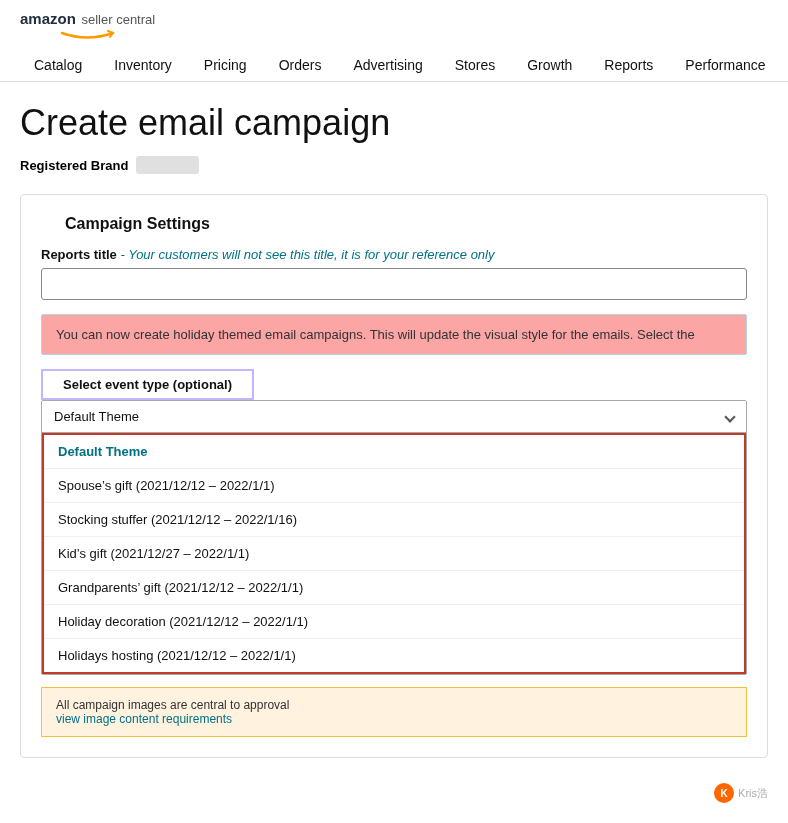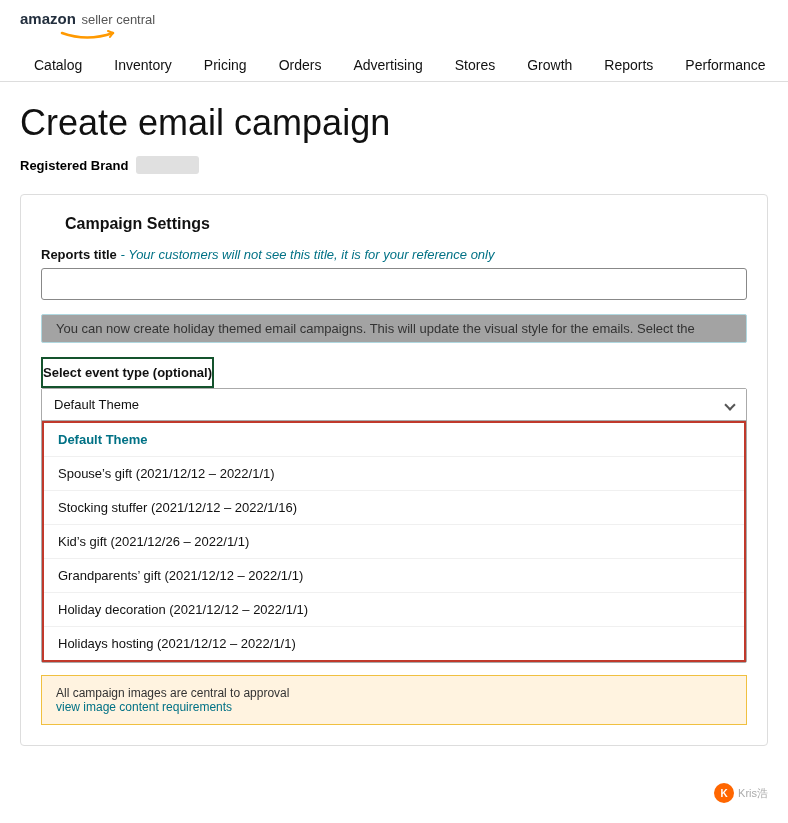--- a/index.html
+++ b/index.html
@@ -108,36 +108,36 @@
       height: 32px;
       border: 1px solid #888;
       border-radius: 3px;
       padding: 4px 8px;
       font-size: 14px;
       outline: none;
       margin-bottom: 14px;
     }
 
     .info-banner {
-      background: #a3a3a3;
+      background: #fca5a5;
       border: 1px solid #b0d8e0;
-      padding: 6px 14px;
+      padding: 12px 14px;
       font-size: 13px;
       color: #333;
       margin-bottom: 14px;
       border-radius: 2px;
     }
 
     
     .select-event-label {
       font-size: 13px;
       font-weight: bold;
-      border: 2px solid #14532d;
+      border: 2px solid #c4b5fd;
       display: inline-block;
-      padding: 6px 0;
+      padding: 6px 20px;
       margin-bottom: 0;
       background: #fff;
       position: relative;
       z-index: 2;
     }
 
     .dropdown-container {
       border: 1px solid #aaa;
       border-radius: 2px;
       position: relative;
@@ -292,21 +292,21 @@
         <div class="dropdown-item selected">
           <span>Default Theme</span>
         </div>
         <div class="dropdown-item">
           <span>Spouse’s gift (2021/12/12 – 2022/1/1)</span>
         </div>
         <div class="dropdown-item">
           <span>Stocking stuffer (2021/12/12 – 2022/1/16)</span>
         </div>
         <div class="dropdown-item">
-          <span>Kid’s gift (2021/12/26 – 2022/1/1)</span>
+          <span>Kid’s gift (2021/12/27 – 2022/1/1)</span>
         </div>
         <div class="dropdown-item">
           <span>Grandparents’ gift (2021/12/12 – 2022/1/1)</span>
         </div>
         <div class="dropdown-item">
           <span>Holiday decoration (2021/12/12 – 2022/1/1)</span>
         </div>
         <div class="dropdown-item">
           <span>Holidays hosting (2021/12/12 – 2022/1/1)</span>
         </div>

